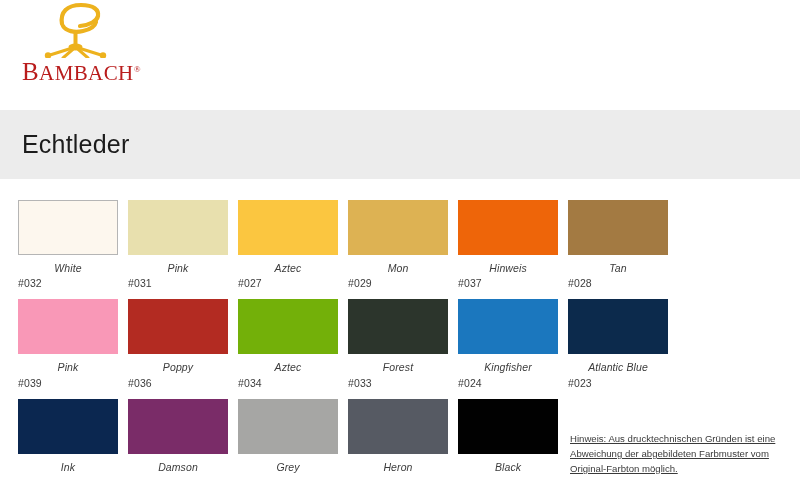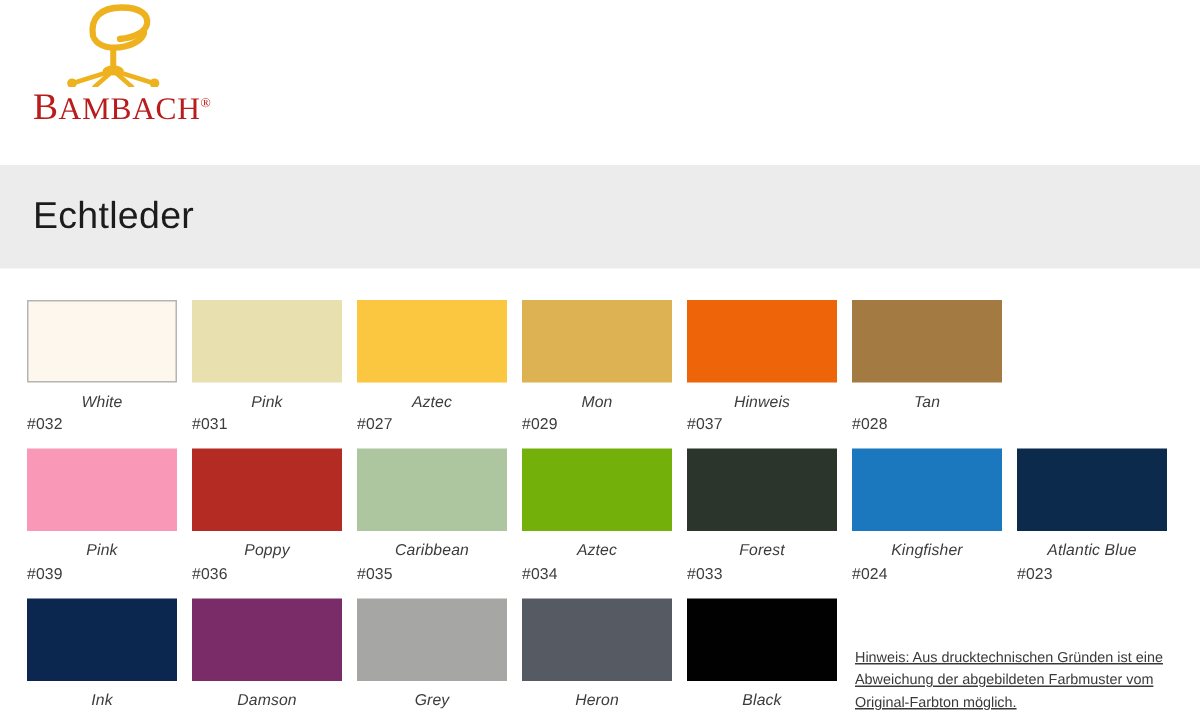--- a/index.html
+++ b/index.html
@@ -193,25 +193,20 @@
         <div class="swatch-chip" style="background: rgb(249, 152, 183);"></div>
         <div class="swatch-label">Pink</div>
         <div class="swatch-code">#039</div>
       </div>
       <div class="swatch-cell">
         <div class="swatch-chip" style="background: rgb(179, 43, 34);"></div>
         <div class="swatch-label">Poppy</div>
         <div class="swatch-code">#036</div>
       </div>
       <div class="swatch-cell">
-        <div class="swatch-chip" style="background: rgb(174, 198, 160);"></div>
-        <div class="swatch-label">Caribbean</div>
-        <div class="swatch-code">#035</div>
-      </div>
-      <div class="swatch-cell">
         <div class="swatch-chip" style="background: rgb(115, 176, 9);"></div>
         <div class="swatch-label">Aztec</div>
         <div class="swatch-code">#034</div>
       </div>
       <div class="swatch-cell">
         <div class="swatch-chip" style="background: rgb(44, 53, 44);"></div>
         <div class="swatch-label">Forest</div>
         <div class="swatch-code">#033</div>
       </div>
       <div class="swatch-cell">

